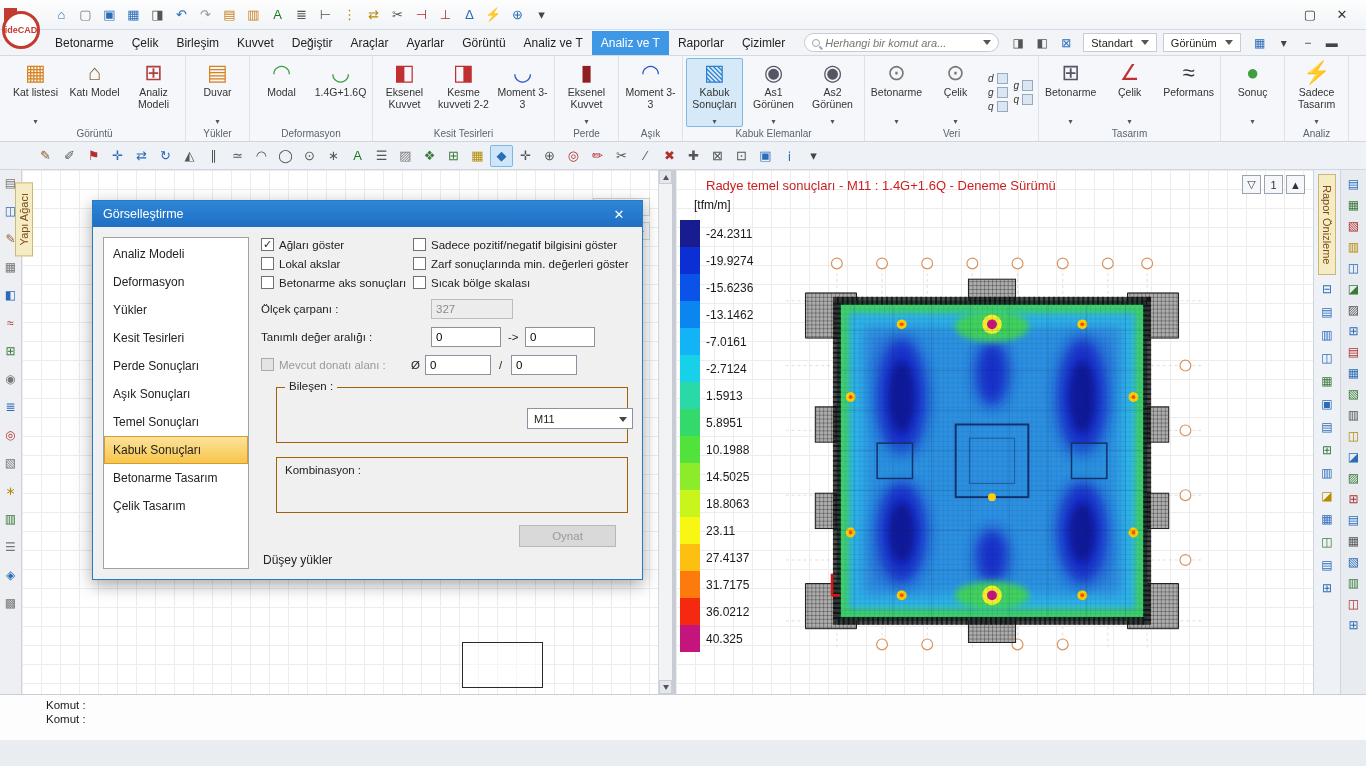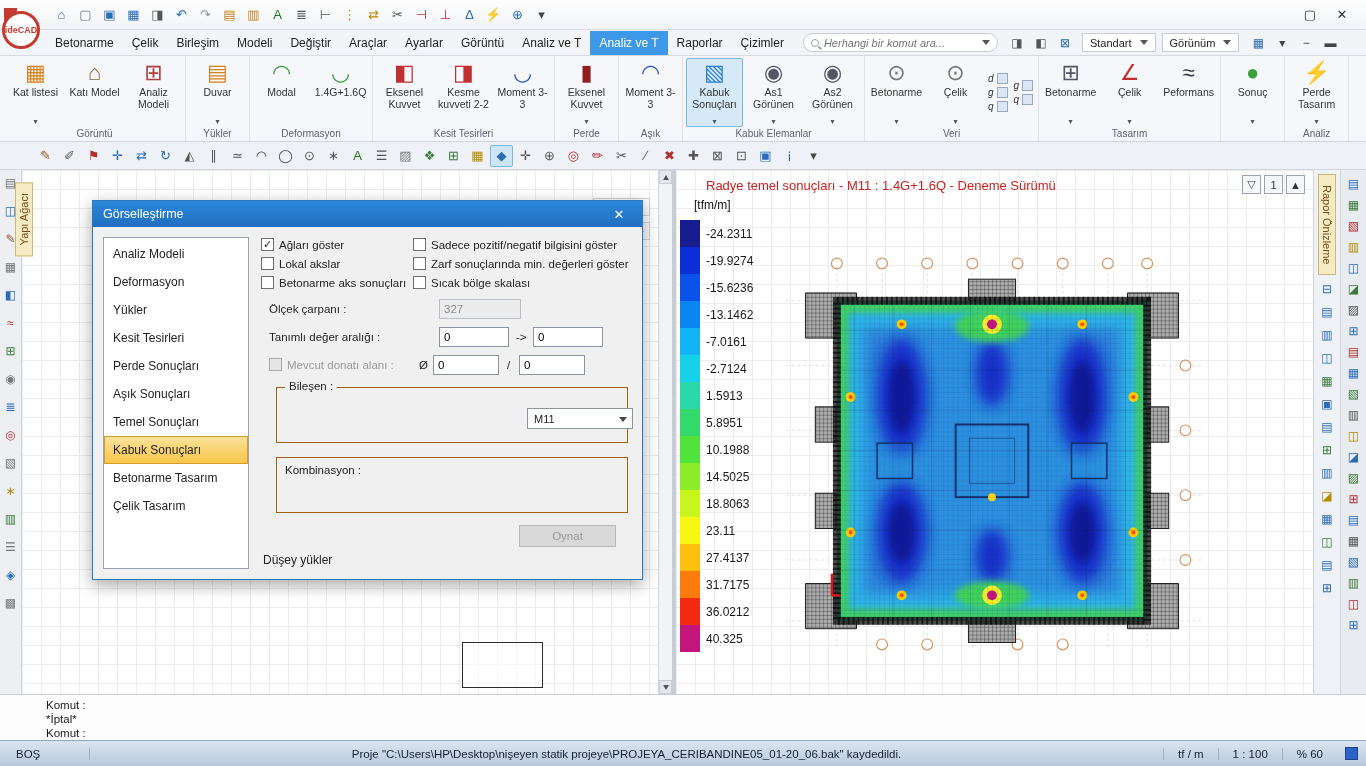--- a/index.html
+++ b/index.html
@@ -104,21 +104,21 @@
   .dlg-close { margin-left:auto; width:26px; text-align:center; font-size:13px; color:#fff; }
   .dlg-body { position:relative; height:354px; }
   .dlg-list { position:absolute; left:10px; top:10px; width:146px; bottom:12px; background:#fff; border:1px solid #9aa4b0; padding-top:2px; overflow:hidden; }
   .dlg-list-item { padding:6px 8px; font-size:12px; color:#222; border:1px solid transparent; }
   .dlg-list-item.active { background:linear-gradient(#fce29a,#f7c64a); border-color:#d89b2e; }
   .dlg-right { position:absolute; left:168px; top:8px; right:10px; bottom:8px; }
   .chk-col { position:absolute; top:0; display:flex; flex-direction:column; }
   .chk { display:flex; align-items:center; gap:5px; height:19px; font-size:11.5px; white-space:nowrap; }
   .box { width:13px; height:13px; border:1px solid #707070; background:#fff; font-size:11px; line-height:11px; text-align:center; color:#222; flex:none; }
   .box.disabled { background:#e4e4e4; border-color:#aaa; }
-  .frow { position:absolute; left:0; right:0; height:22px;margin-left:8px; }
+  .frow { position:absolute; left:0; right:0; height:22px; }
   .flabel { position:absolute; left:0; top:4px; font-size:11.5px; white-space:nowrap; }
   .flabel.gray { color:#9a9a9a; }
   .inp { position:absolute; height:20px; border:1px solid #8a94a0; background:#fff; font-size:11.5px; padding:0 4px; font-family:"Liberation Sans",sans-serif; }
   .inp:disabled { background:#ececec; color:#8a8a8a; border-color:#b8bec6; }
   .fsym { position:absolute; top:4px; font-size:11.5px; }
   .grp { position:absolute; left:15px; right:4px; border:1px solid #a16207; }
   .grp-cap { position:absolute; top:-8px; left:8px; background:#f0f0f0; padding:0 4px; font-size:11.5px; }
   .grp-inner-label { position:absolute; top:6px; left:8px; font-size:11.5px; }
   .dd { position:absolute; height:21px; background:#fff; border:1px solid #8a94a0; font-size:11px; display:flex; align-items:center; padding:0 18px 0 6px; white-space:nowrap; overflow:hidden; }
   .dd::after { content:""; position:absolute; right:5px; top:8px; border-left:4px solid transparent; border-right:4px solid transparent; border-top:5px solid #444; }
@@ -160,21 +160,21 @@
         <div class="wc">▢</div>
         <div class="wc">✕</div>
       </div>
   </div>
 
   <div class="menubar">
     <div class="tabs">
         <div class="tab">Betonarme</div>
         <div class="tab">Çelik</div>
         <div class="tab">Birleşim</div>
-        <div class="tab">Modeli</div>
+        <div class="tab">Kuvvet</div>
         <div class="tab">Değiştir</div>
         <div class="tab">Araçlar</div>
         <div class="tab">Ayarlar</div>
         <div class="tab">Görüntü</div>
         <div class="tab">Analiz ve T</div>
         <div class="tab active">Analiz ve T</div>
         <div class="tab">Raporlar</div>
         <div class="tab">Çizimler</div>
       </div>
     <div class="search-box">
@@ -377,21 +377,21 @@
           <span class="rlabel">Sonuç</span>
           <span class="rarrow">▾</span>
         </div>
         </div>
       <div class="rgrouplabel"></div>
     </div>
     <div class="rgroup">
       <div class="rbuttons">
           <div class="rbtn">
           <span class="ricon" style="color: rgb(216, 168, 0);">⚡</span>
-          <span class="rlabel">Perde Tasarım</span>
+          <span class="rlabel">Sadece Tasarım</span>
           <span class="rarrow">▾</span>
         </div>
         </div>
       <div class="rgrouplabel">Analiz</div>
     </div>
   </div>
 
   <div class="toolbar2">
       <div class="t2" style="color: rgb(138, 90, 42);">✎</div>
       <div class="t2" style="color: rgb(85, 85, 85);">✐</div>
@@ -819,26 +819,17 @@
         <div class="strip-icon" style="color: rgb(85, 85, 85);">▦</div>
         <div class="strip-icon" style="color: rgb(43, 108, 184);">▧</div>
         <div class="strip-icon" style="color: rgb(58, 122, 58);">▥</div>
         <div class="strip-icon" style="color: rgb(176, 48, 48);">◫</div>
         <div class="strip-icon" style="color: rgb(43, 108, 184);">⊞</div>
       </div>
   </div>
 
   <div class="cmd">
       <div class="cmd-line">Komut :</div>
-      <div class="cmd-line">*İptal*</div>
       <div class="cmd-line">Komut :</div>
     </div>
 
-  <div class="statusbar">
-    <div class="sb-left">BOŞ</div>
-    <div class="sb-msg">Proje "C:\Users\HP\Desktop\nişeyen statik projeye\PROJEYA_CERIBANDINE05_01-20_06.bak" kaydedildi.</div>
-    <div class="sb-cell">tf / m</div>
-    <div class="sb-cell">1 : 100</div>
-    <div class="sb-cell">% 60</div>
-    <div class="sb-chip"></div>
-  </div>
 
 </div>
 
 </body></html>

